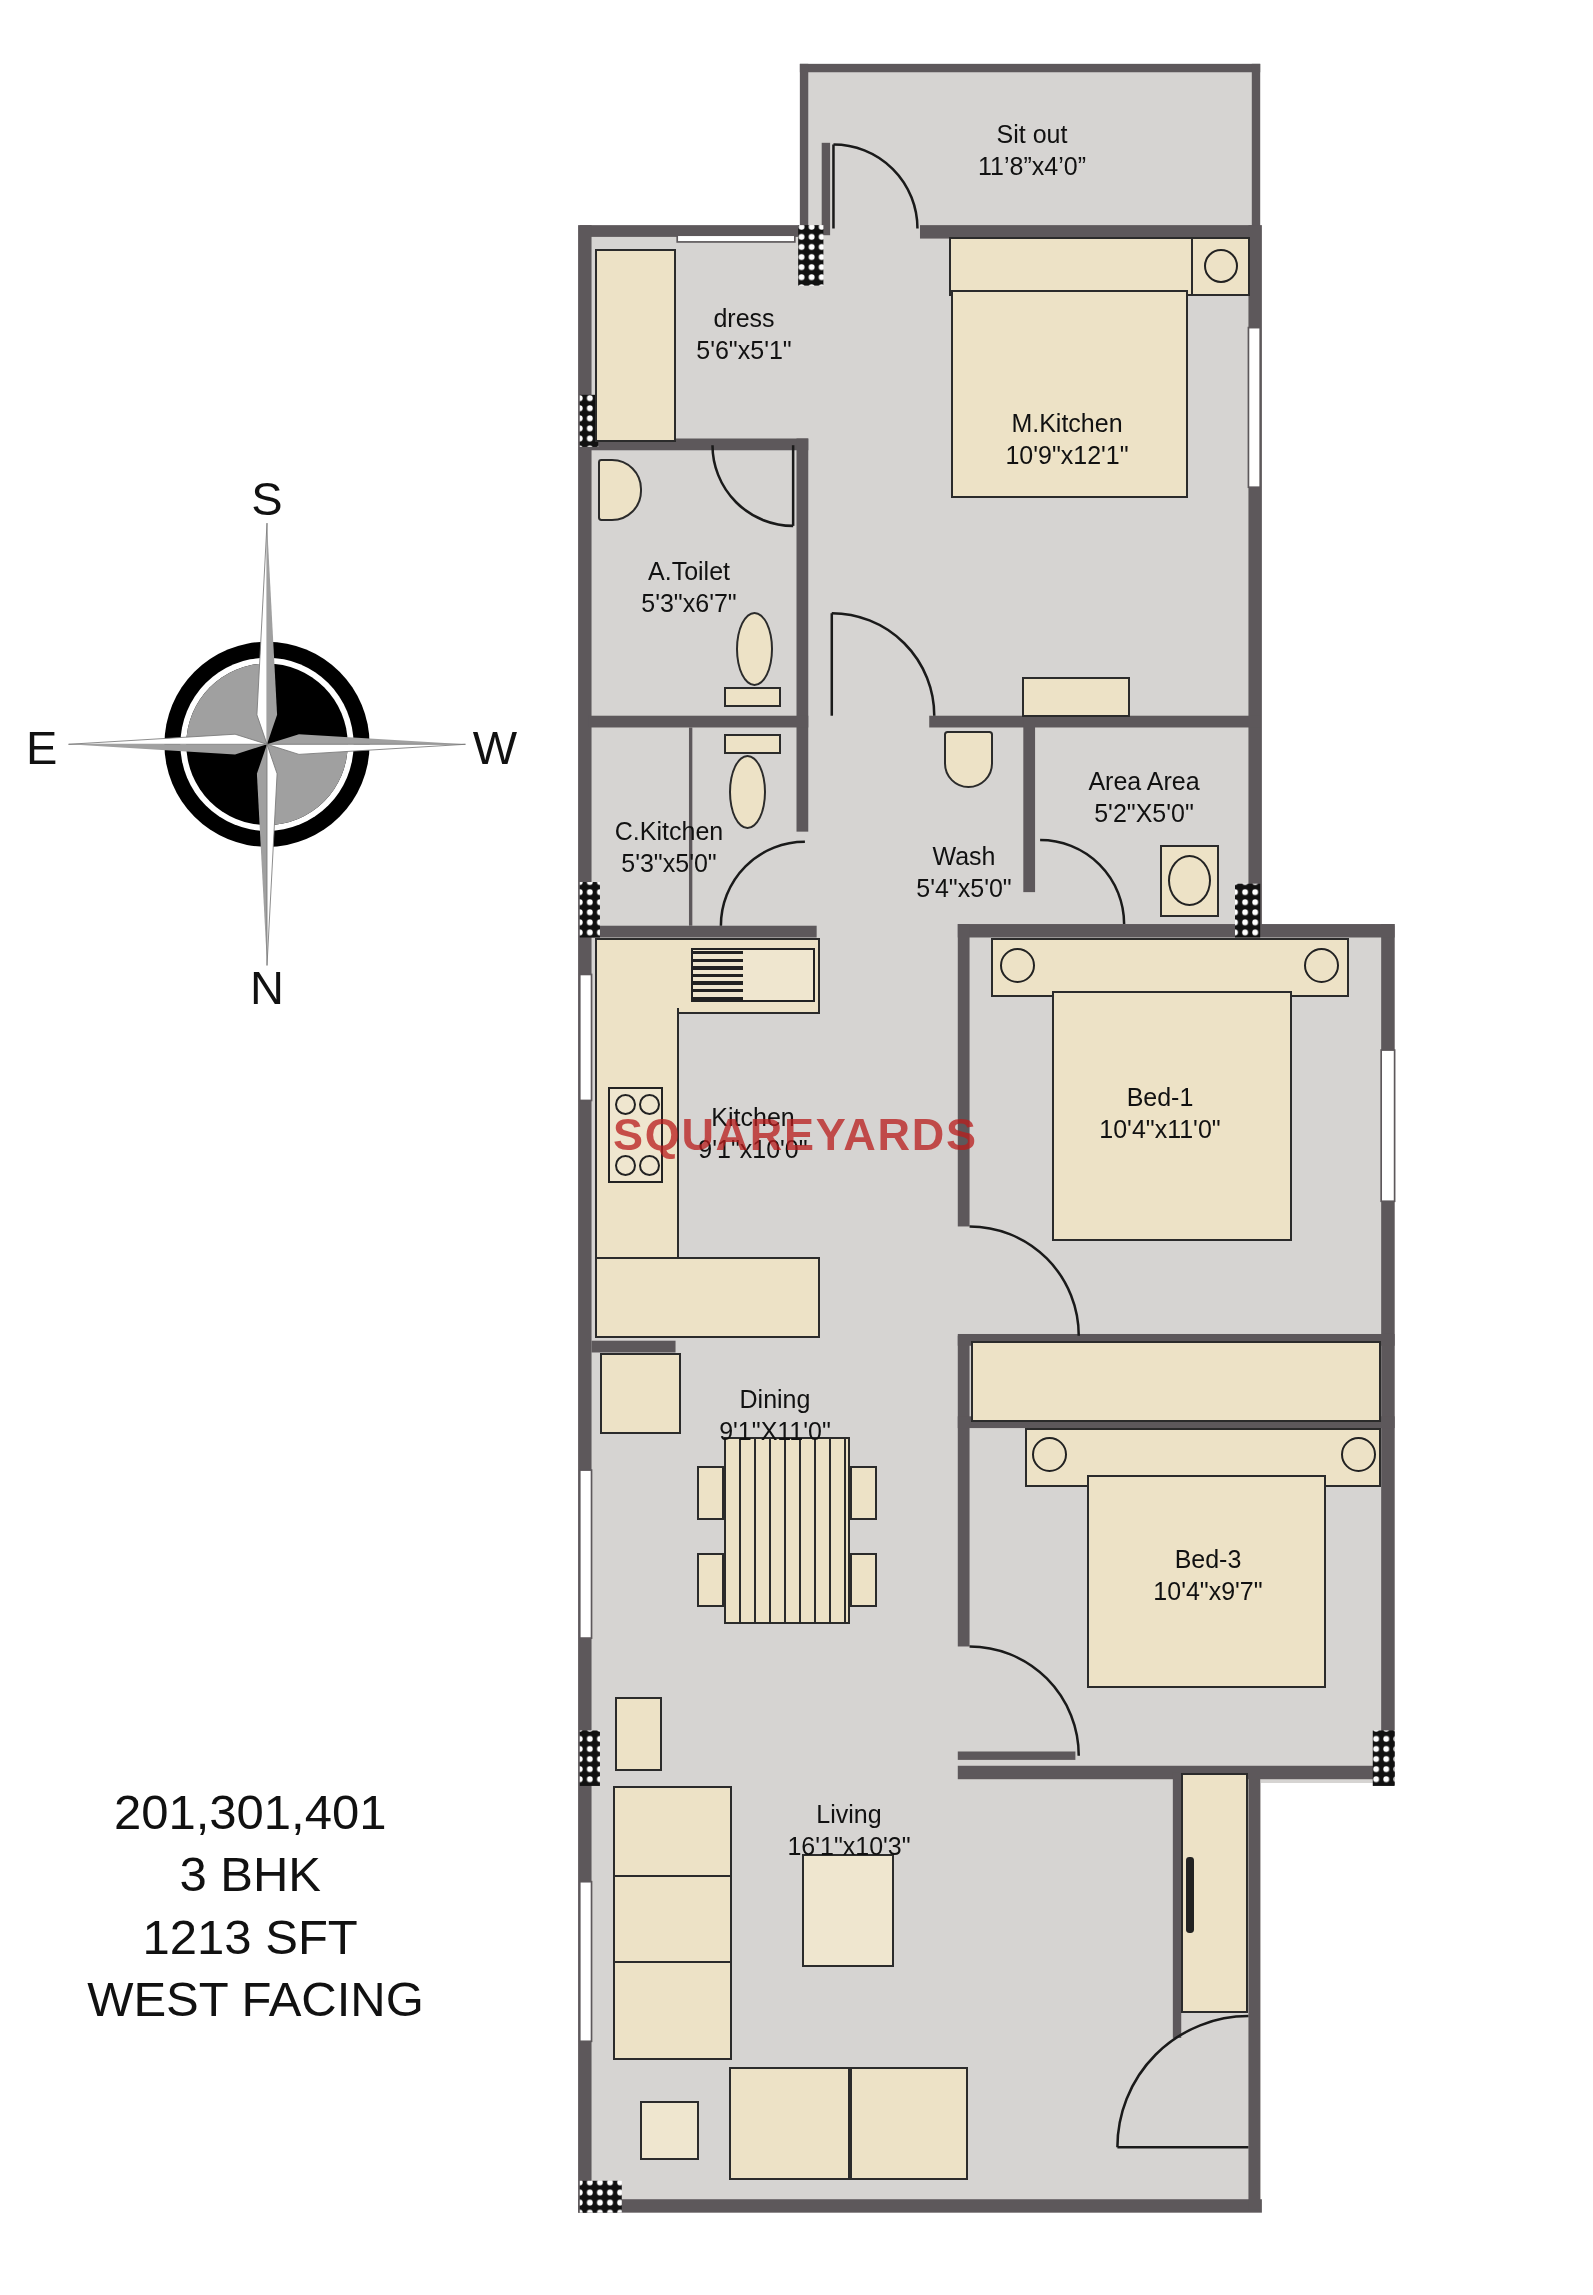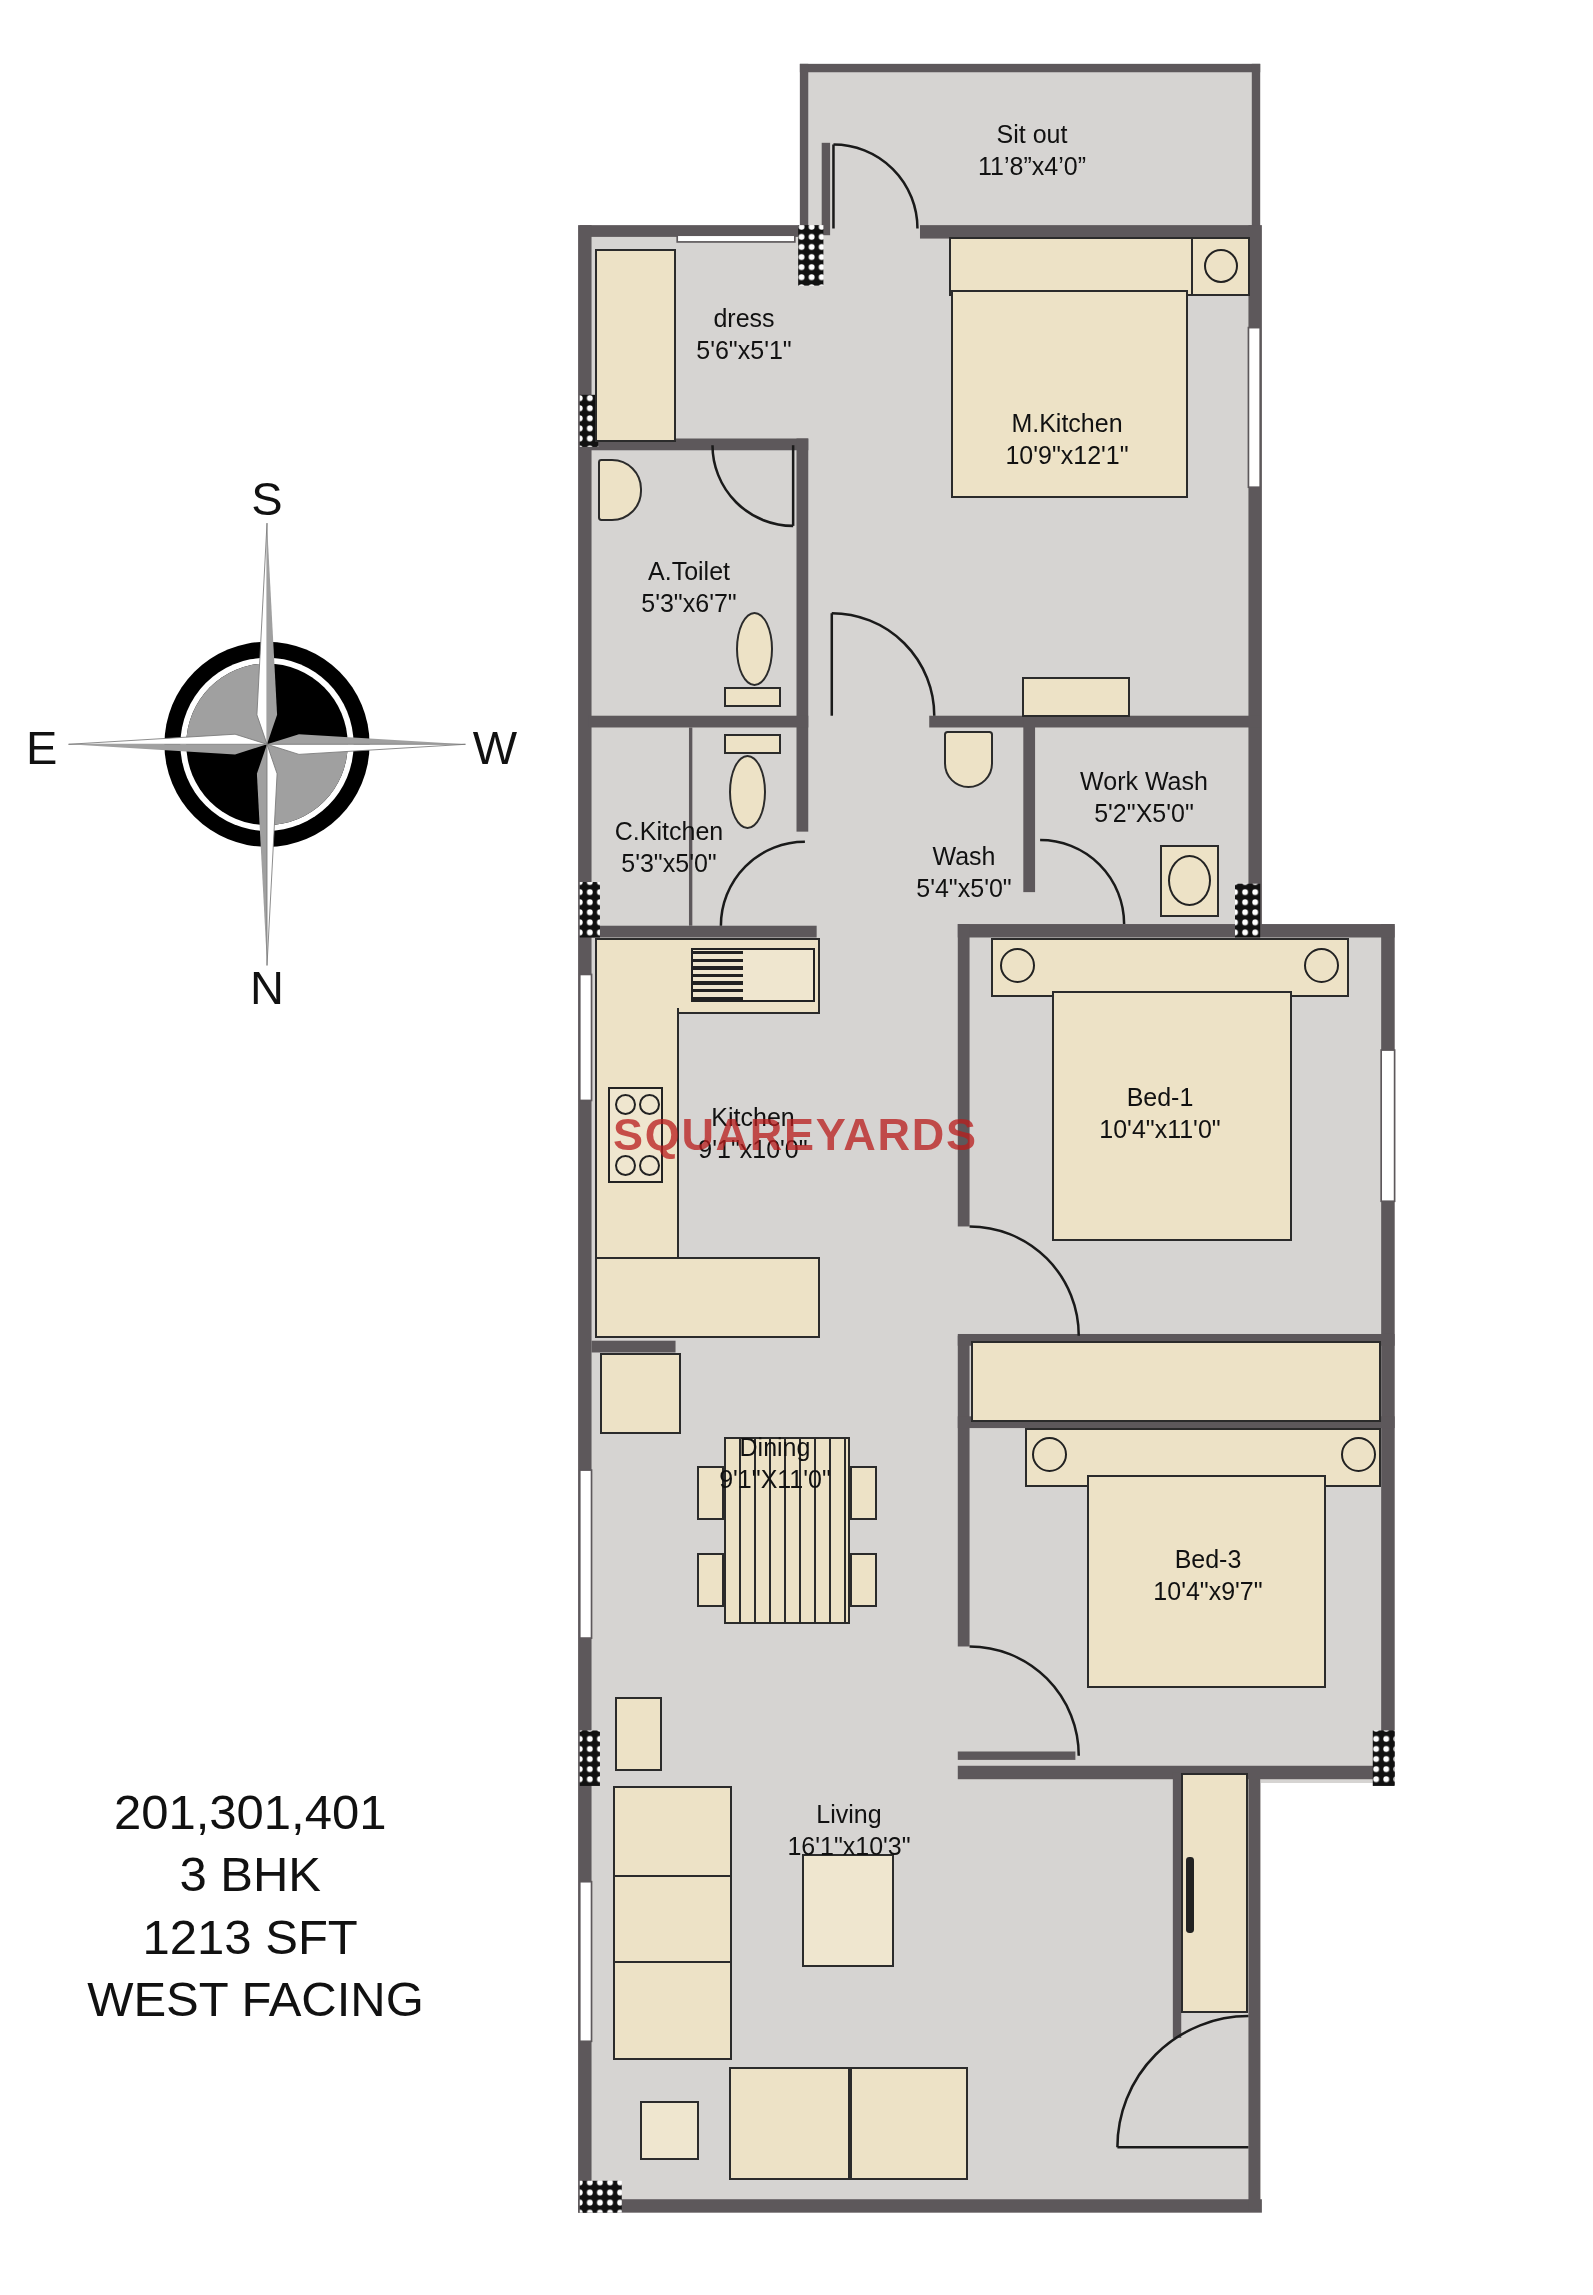--- a/index.html
+++ b/index.html
@@ -208,32 +208,32 @@
   </div>
   <div class="label" style="left:669px;top:815px;">
     <div>C.Kitchen</div>
     <div>5'3"x5'0"</div>
   </div>
   <div class="label" style="left:964px;top:840px;">
     <div>Wash</div>
     <div>5'4"x5'0"</div>
   </div>
   <div class="label" style="left:1144px;top:765px;">
-    <div>Work Wash</div>
+    <div>Area Area</div>
     <div>5'2"X5'0"</div>
   </div>
   <div class="label" style="left:753px;top:1101px;">
     <div>Kitchen</div>
     <div>9'1"x10'0"</div>
   </div>
   <div class="label" style="left:1160px;top:1081px;">
     <div>Bed-1</div>
     <div>10'4"x11'0"</div>
   </div>
-  <div class="label" style="left:775px;top:1383px;margin-top:48px;">
+  <div class="label" style="left:775px;top:1383px;">
     <div>Dining</div>
     <div>9'1"X11'0"</div>
   </div>
   <div class="label" style="left:1208px;top:1543px;">
     <div>Bed-3</div>
     <div>10'4"x9'7"</div>
   </div>
   <div class="label" style="left:849px;top:1798px;">
     <div>Living</div>
     <div>16'1"x10'3"</div>

